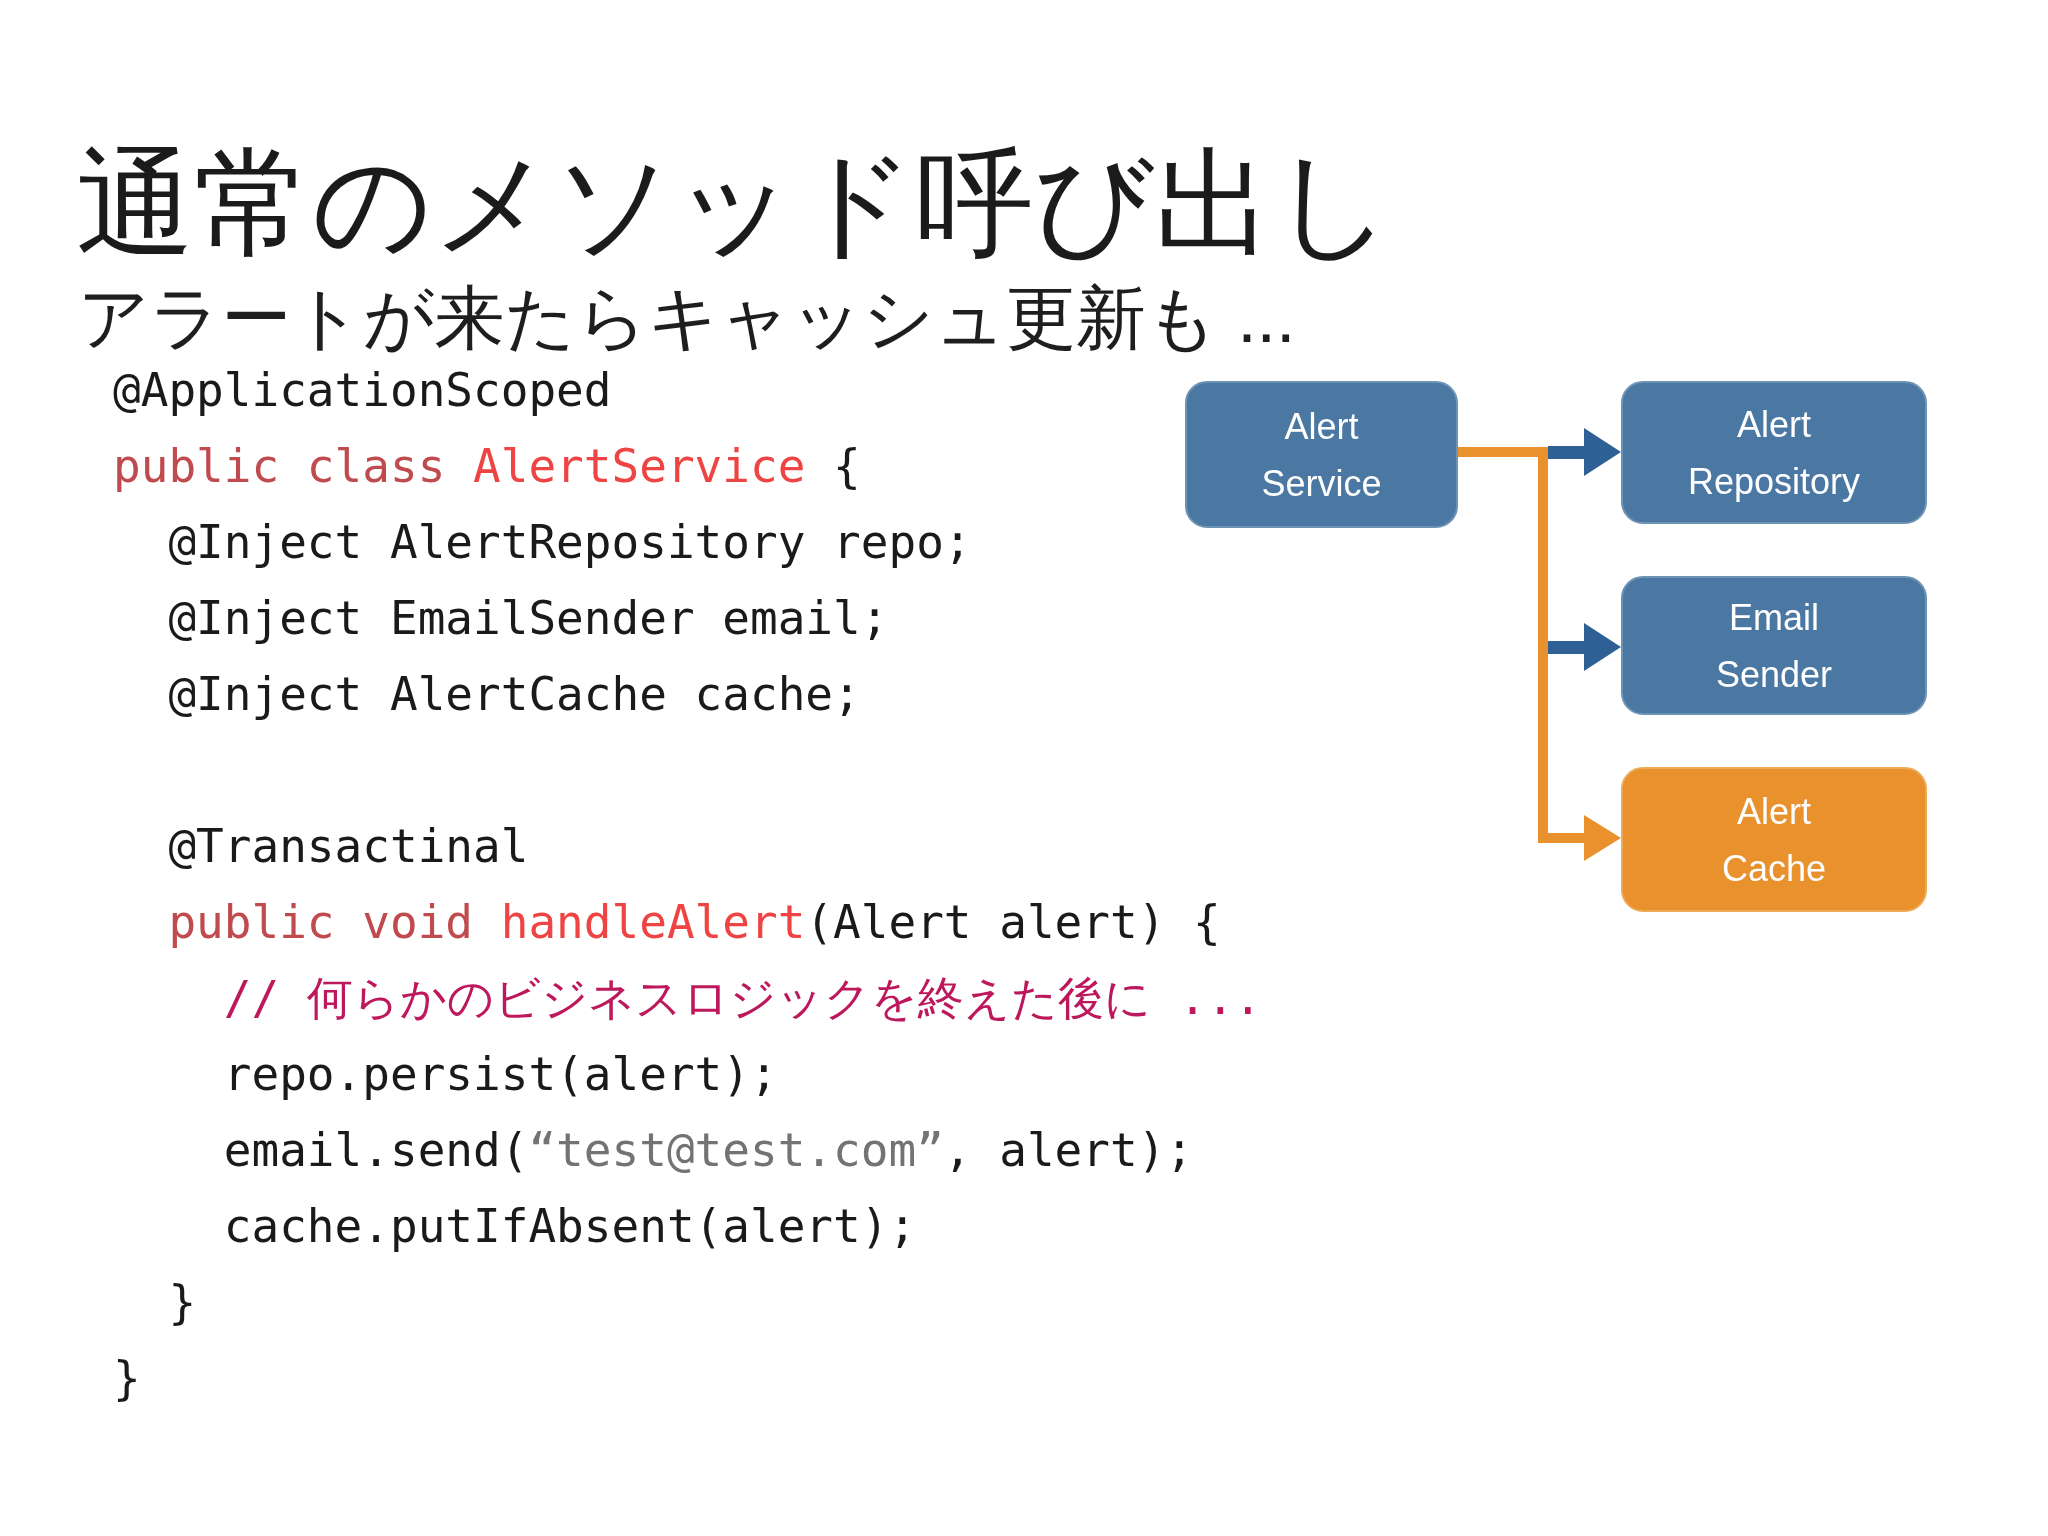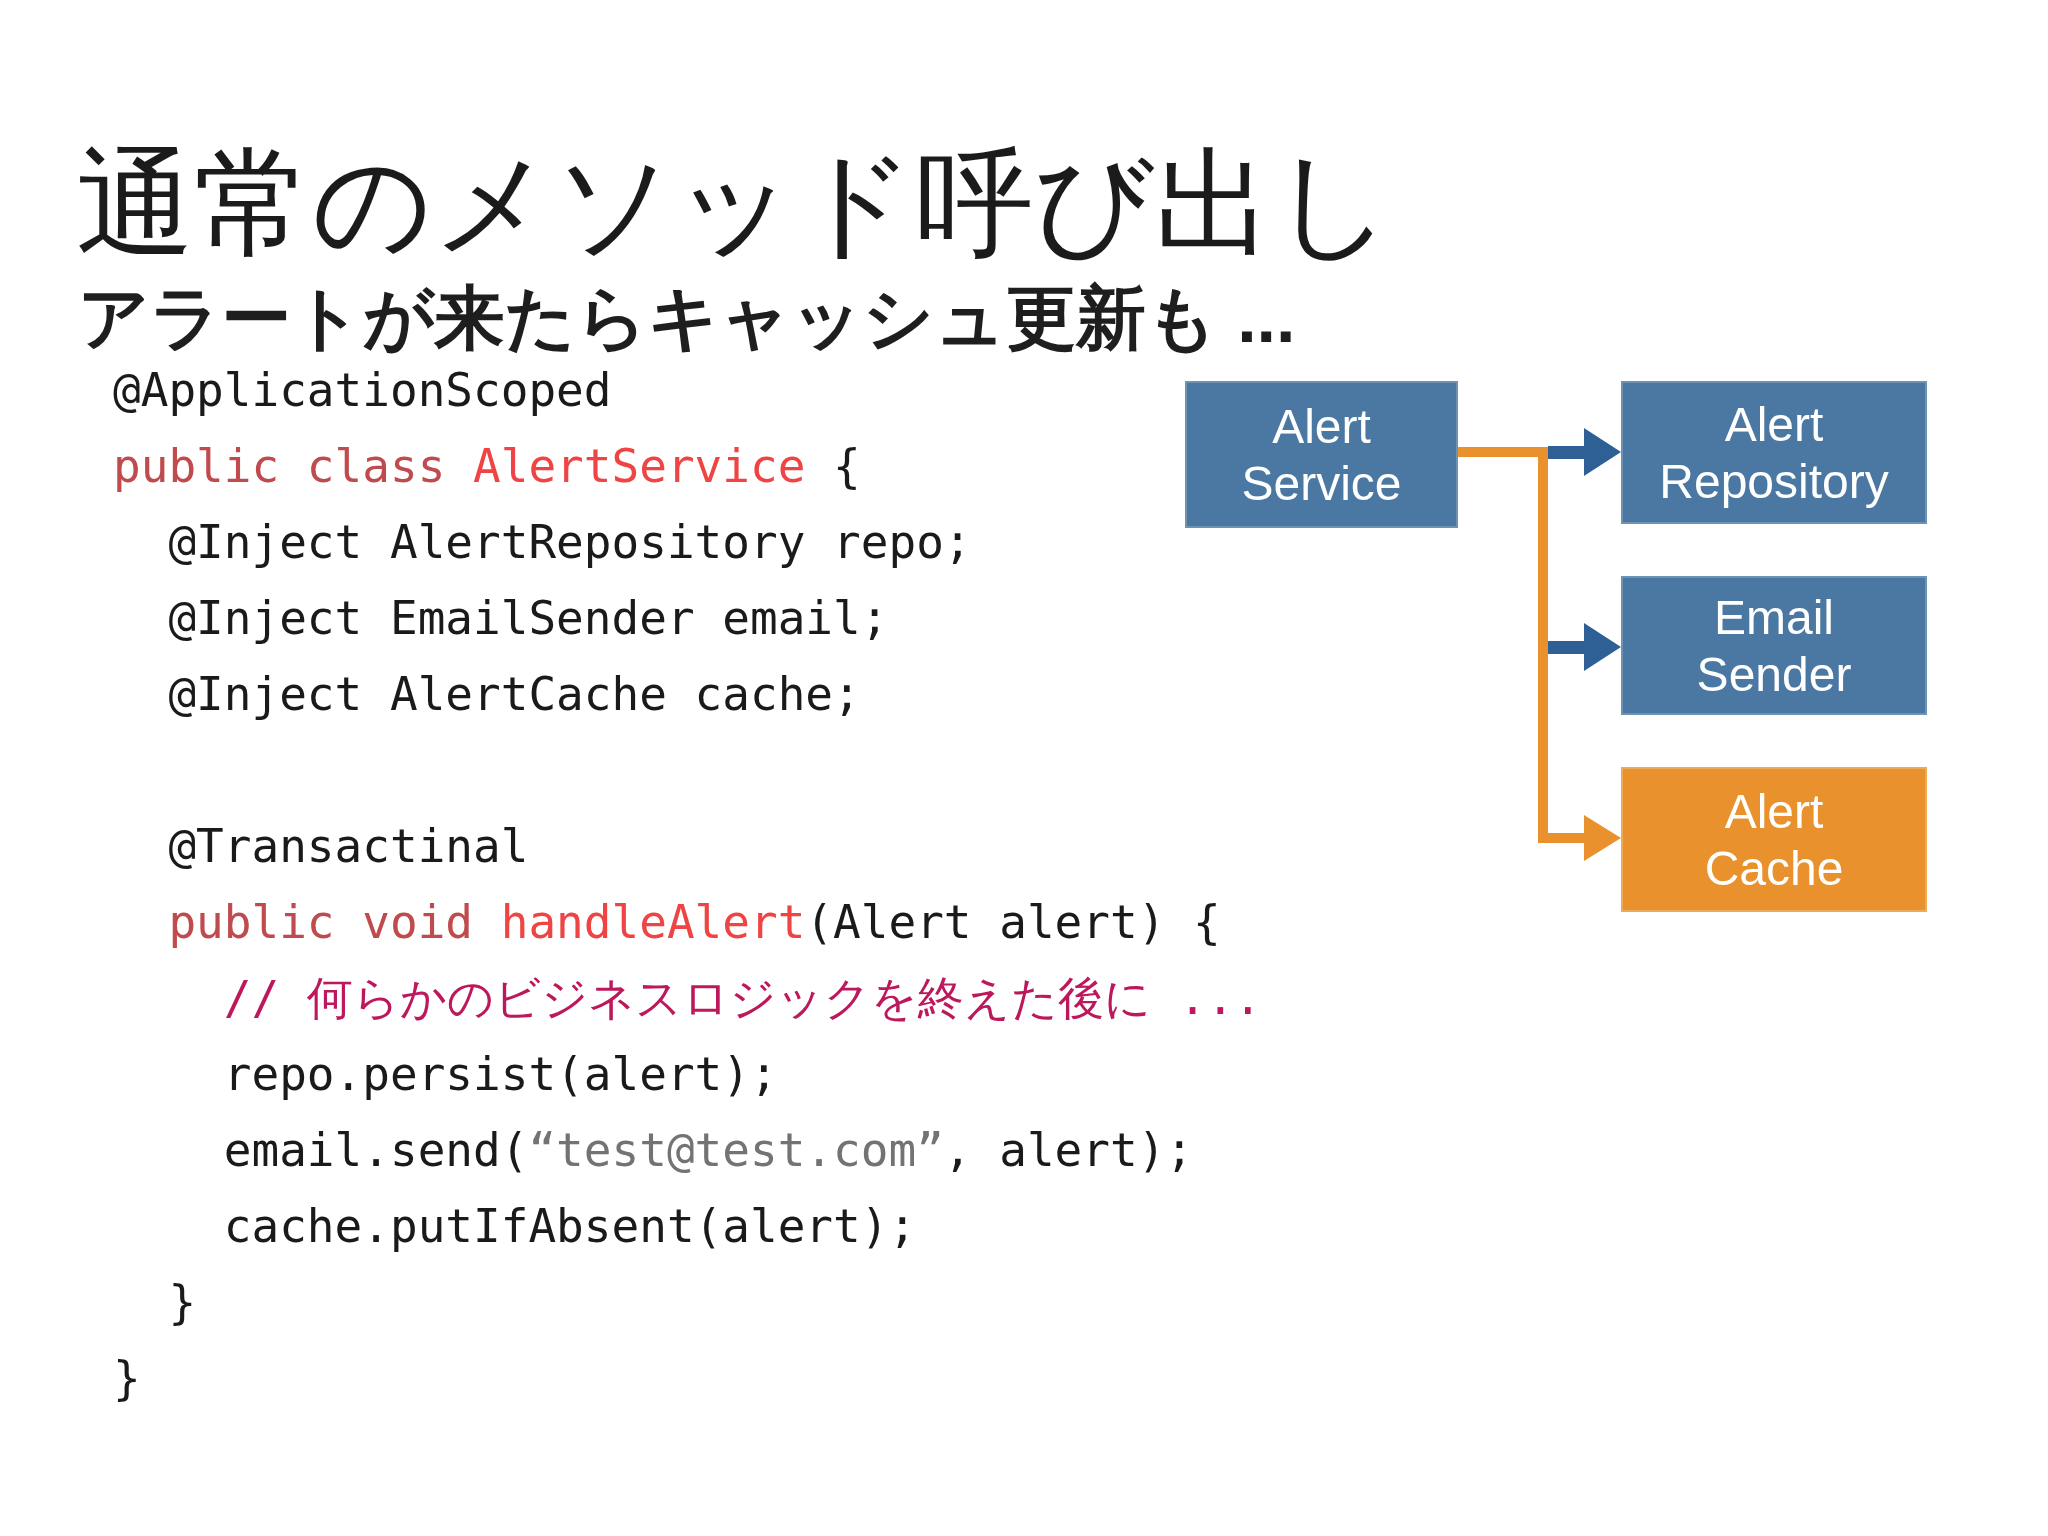--- a/index.html
+++ b/index.html
@@ -7,40 +7,40 @@
     width:2048px;height:1536px;position:relative;background:#ffffff;
     font-family:"Liberation Sans", sans-serif;overflow:hidden;
   }
   .title{
     position:absolute;left:76px;top:48px;
     font-size:118px;font-weight:400;color:#1b1b1b;line-height:1.3;
     white-space:nowrap;letter-spacing:0px;
   }
   .subtitle{
     position:absolute;left:78px;top:218px;
-    font-size:70px;font-weight:700;color:#1e1e1e;line-height:1.2;
+    font-size:70px;font-weight:400;color:#1e1e1e;line-height:1.2;
     white-space:nowrap;
   }
   .code{
     position:absolute;left:113px;top:352px;
     font-family:"DejaVu Sans Mono", monospace;
     font-size:46px;line-height:76px;color:#1a1a1a;
     white-space:pre;margin:0;
   }
   .code-line{height:76px;}
   .tok-d{color:#1a1a1a;margin-top:44px;}
   .tok-k{color:#c04b4e;}
   .tok-t{color:#ef4444;}
   .tok-c{color:#be185d;}
   .tok-s{color:#737373;}
 
   .node{
     position:absolute;box-sizing:border-box;
     display:flex;flex-direction:column;justify-content:center;align-items:center;
-    color:#ffffff;font-size:48px;line-height:57px;text-align:center;
+    color:#ffffff;font-size:36px;line-height:57px;text-align:center;border-radius:22px;
   }
   .node-blue{background:#4a78a3;border:2px solid #6e94b5;}
   .node-orange{background:#e8912d;border:2px solid #edaa57;}
   #node-alert-service{left:1185px;top:381px;width:273px;height:147px;}
   #node-alert-repository{left:1621px;top:381px;width:306px;height:143px;}
   #node-email-sender{left:1621px;top:576px;width:306px;height:139px;}
   #node-alert-cache{left:1621px;top:767px;width:306px;height:145px;}
 
   .seg{position:absolute;}
   .seg-orange{background:#e8912d;}

